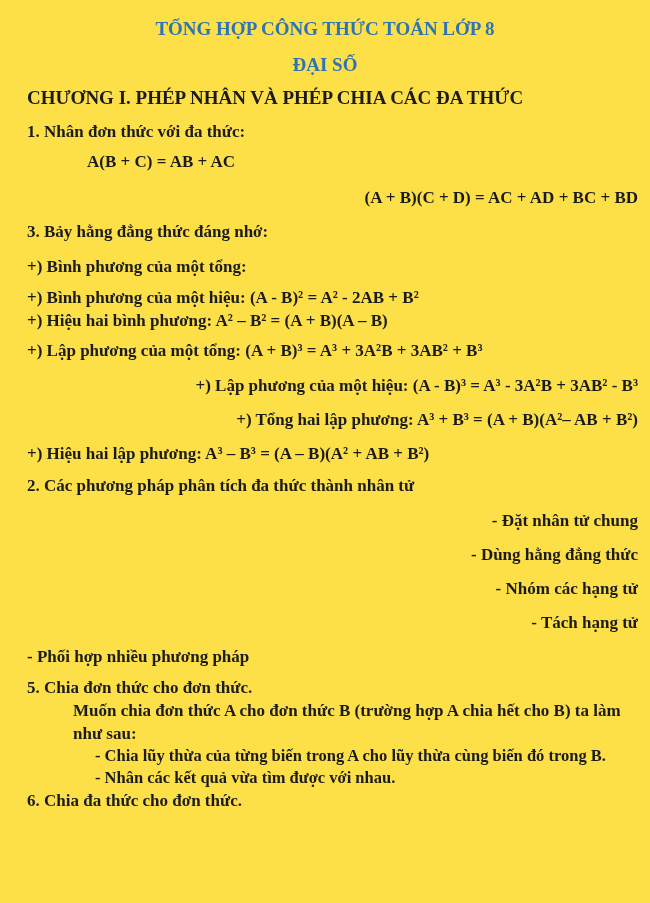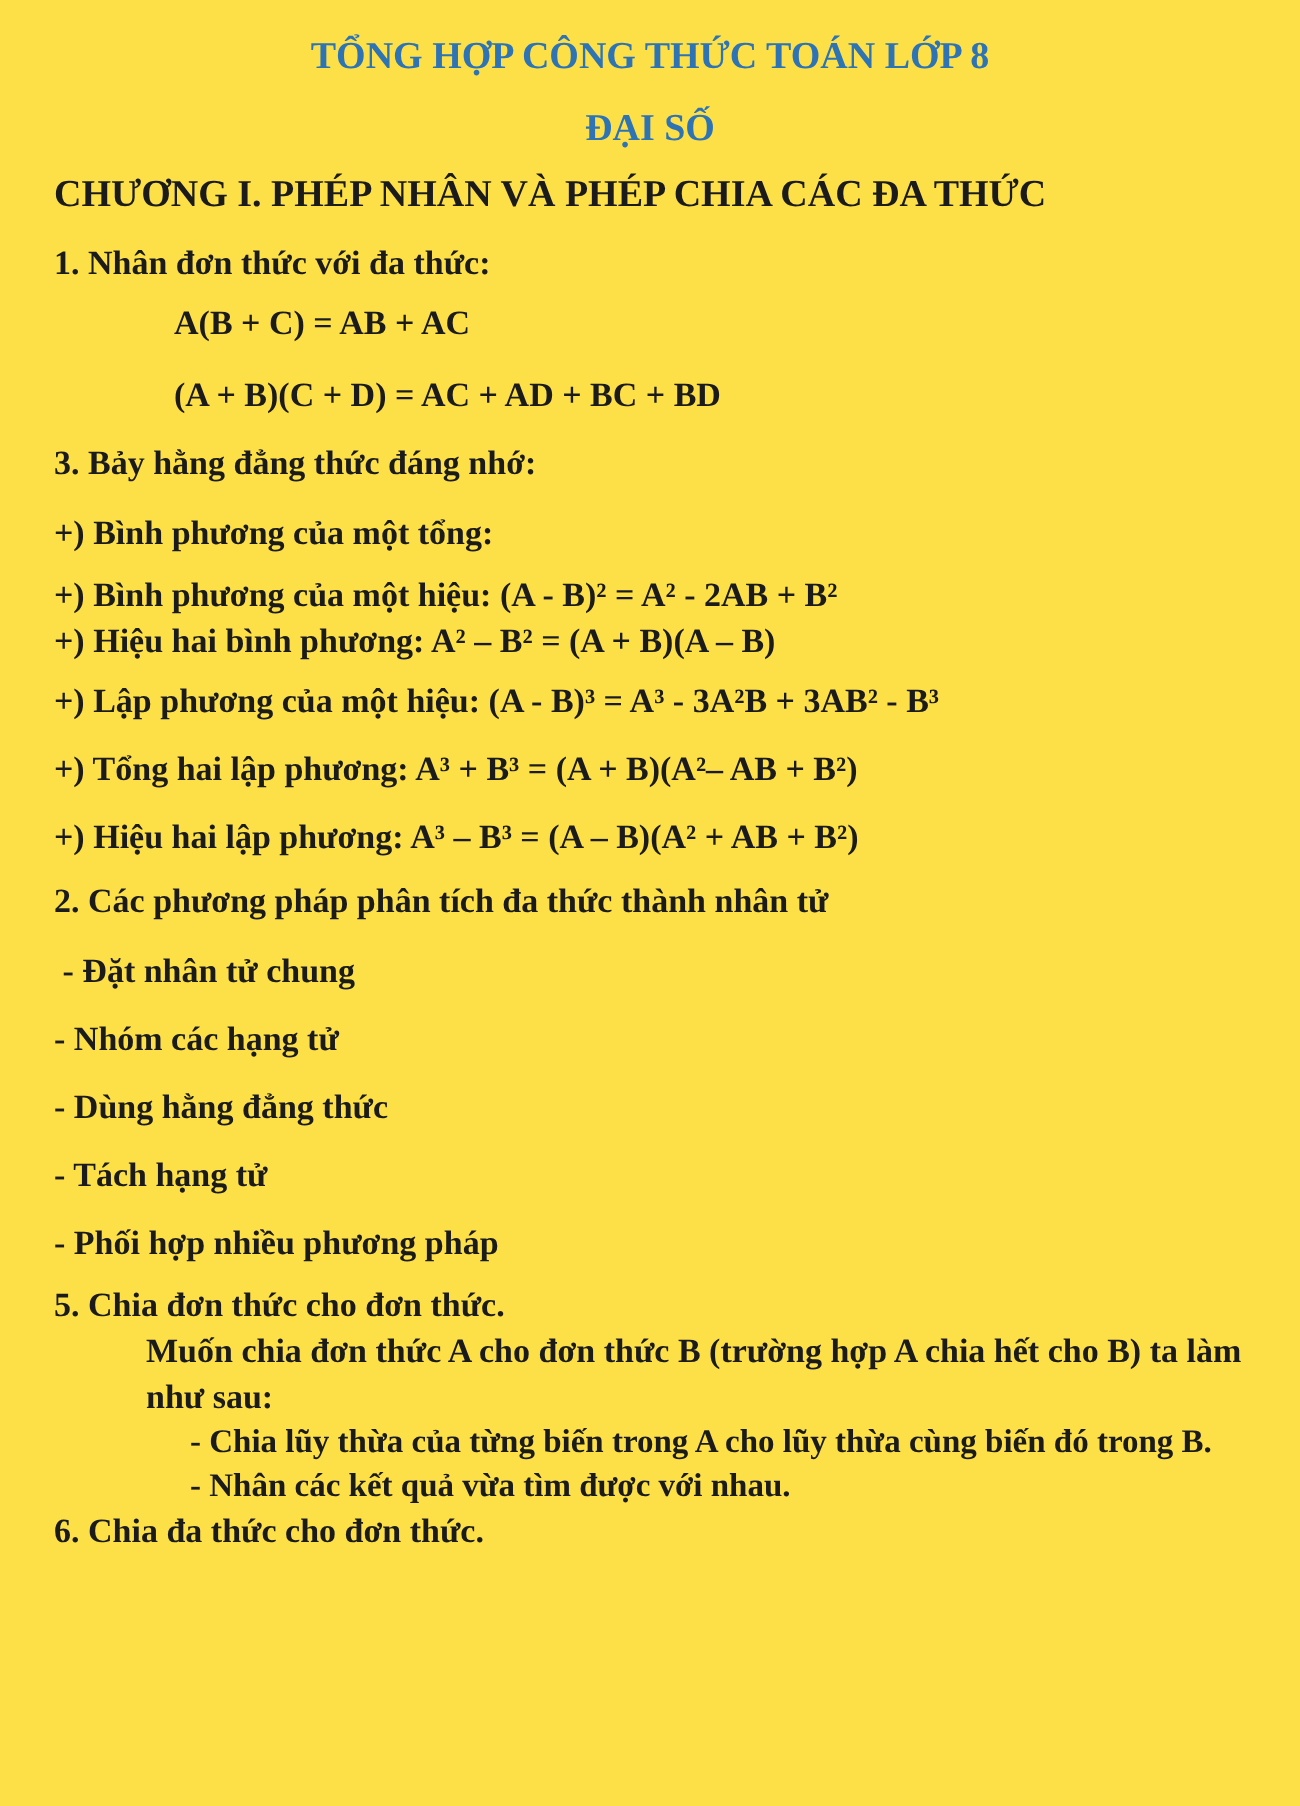--- a/index.html
+++ b/index.html
@@ -38,21 +38,21 @@
   .h { font-weight: bold; }
   .formula { padding-left: 60px; }
   .indent1 { padding-left: 46px; }
   .indent2 { padding-left: 68px; }
   .small { font-size: 16.5px; line-height: 22px; }
   .mb0  { margin-bottom: 0; }
   .mb7  { margin-bottom: 7px; }
   .mb8  { margin-bottom: 8px; }
   .mb9  { margin-bottom: 9px; }
   .mb10 { margin-bottom: 10px; }
-  .mb11 { margin-bottom: 11px; }
+  .mb11 { margin-bottom: 11px; text-align: right; }
   .mb12 { margin-bottom: 12px; }
   .mb13 { margin-bottom: 13px; }
 </style>
 </head>
 <body>
 
 <div class="doc">
 
   <div class="title mb13">TỔNG HỢP CÔNG THỨC TOÁN LỚP 8</div>
   <div class="title mb10">ĐẠI SỐ</div>
@@ -60,28 +60,29 @@
 
   <div class="line h mb7">1. Nhân đơn thức với đa thức:</div>
   <div class="line formula mb13">A(B + C) = AB + AC</div>
 
   <div class="line formula mb11">(A + B)(C + D) = AC + AD + BC + BD</div>
 
   <div class="line h mb12">3. Bảy hằng đẳng thức đáng nhớ:</div>
   <div class="line mb8">+) Bình phương của một tổng:</div>
   <div class="line mb0">+) Bình phương của một hiệu: (A - B)² = A² - 2AB + B²</div>
   <div class="line mb7">+) Hiệu hai bình phương: A² – B² = (A + B)(A – B)</div>
+  <div class="line mb12">+) Lập phương của một tổng: (A + B)³ = A³ + 3A²B + 3AB² + B³</div>
   <div class="line mb11">+) Lập phương của một hiệu: (A - B)³ = A³ - 3A²B + 3AB² - B³</div>
   <div class="line mb11">+) Tổng hai lập phương: A³ + B³ = (A + B)(A²– AB + B²)</div>
   <div class="line mb9">+) Hiệu hai lập phương: A³ – B³ = (A – B)(A² + AB + B²)</div>
 
   <div class="line h mb12">2. Các phương pháp phân tích đa thức thành nhân tử</div>
   <div class="line mb11"> - Đặt nhân tử chung</div>
+  <div class="line mb11">- Dùng hằng đẳng thức</div>
   <div class="line mb11">- Nhóm các hạng tử</div>
-  <div class="line mb11">- Dùng hằng đẳng thức</div>
   <div class="line mb11">- Tách hạng tử</div>
   <div class="line mb8">- Phối hợp nhiều phương pháp</div>
 
   <div class="line h mb0">5. Chia đơn thức cho đơn thức.</div>
   <div class="line indent1 mb0">Muốn chia đơn thức A cho đơn thức B (trường hợp A chia hết cho B) ta làm</div>
   <div class="line indent1 mb0">như sau:</div>
   <div class="line indent2 small mb0">- Chia lũy thừa của từng biến trong A cho lũy thừa cùng biến đó trong B.</div>
   <div class="line indent2 small mb0">- Nhân các kết quả vừa tìm được với nhau.</div>
 
   <div class="line h mb0">6. Chia đa thức cho đơn thức.</div>

